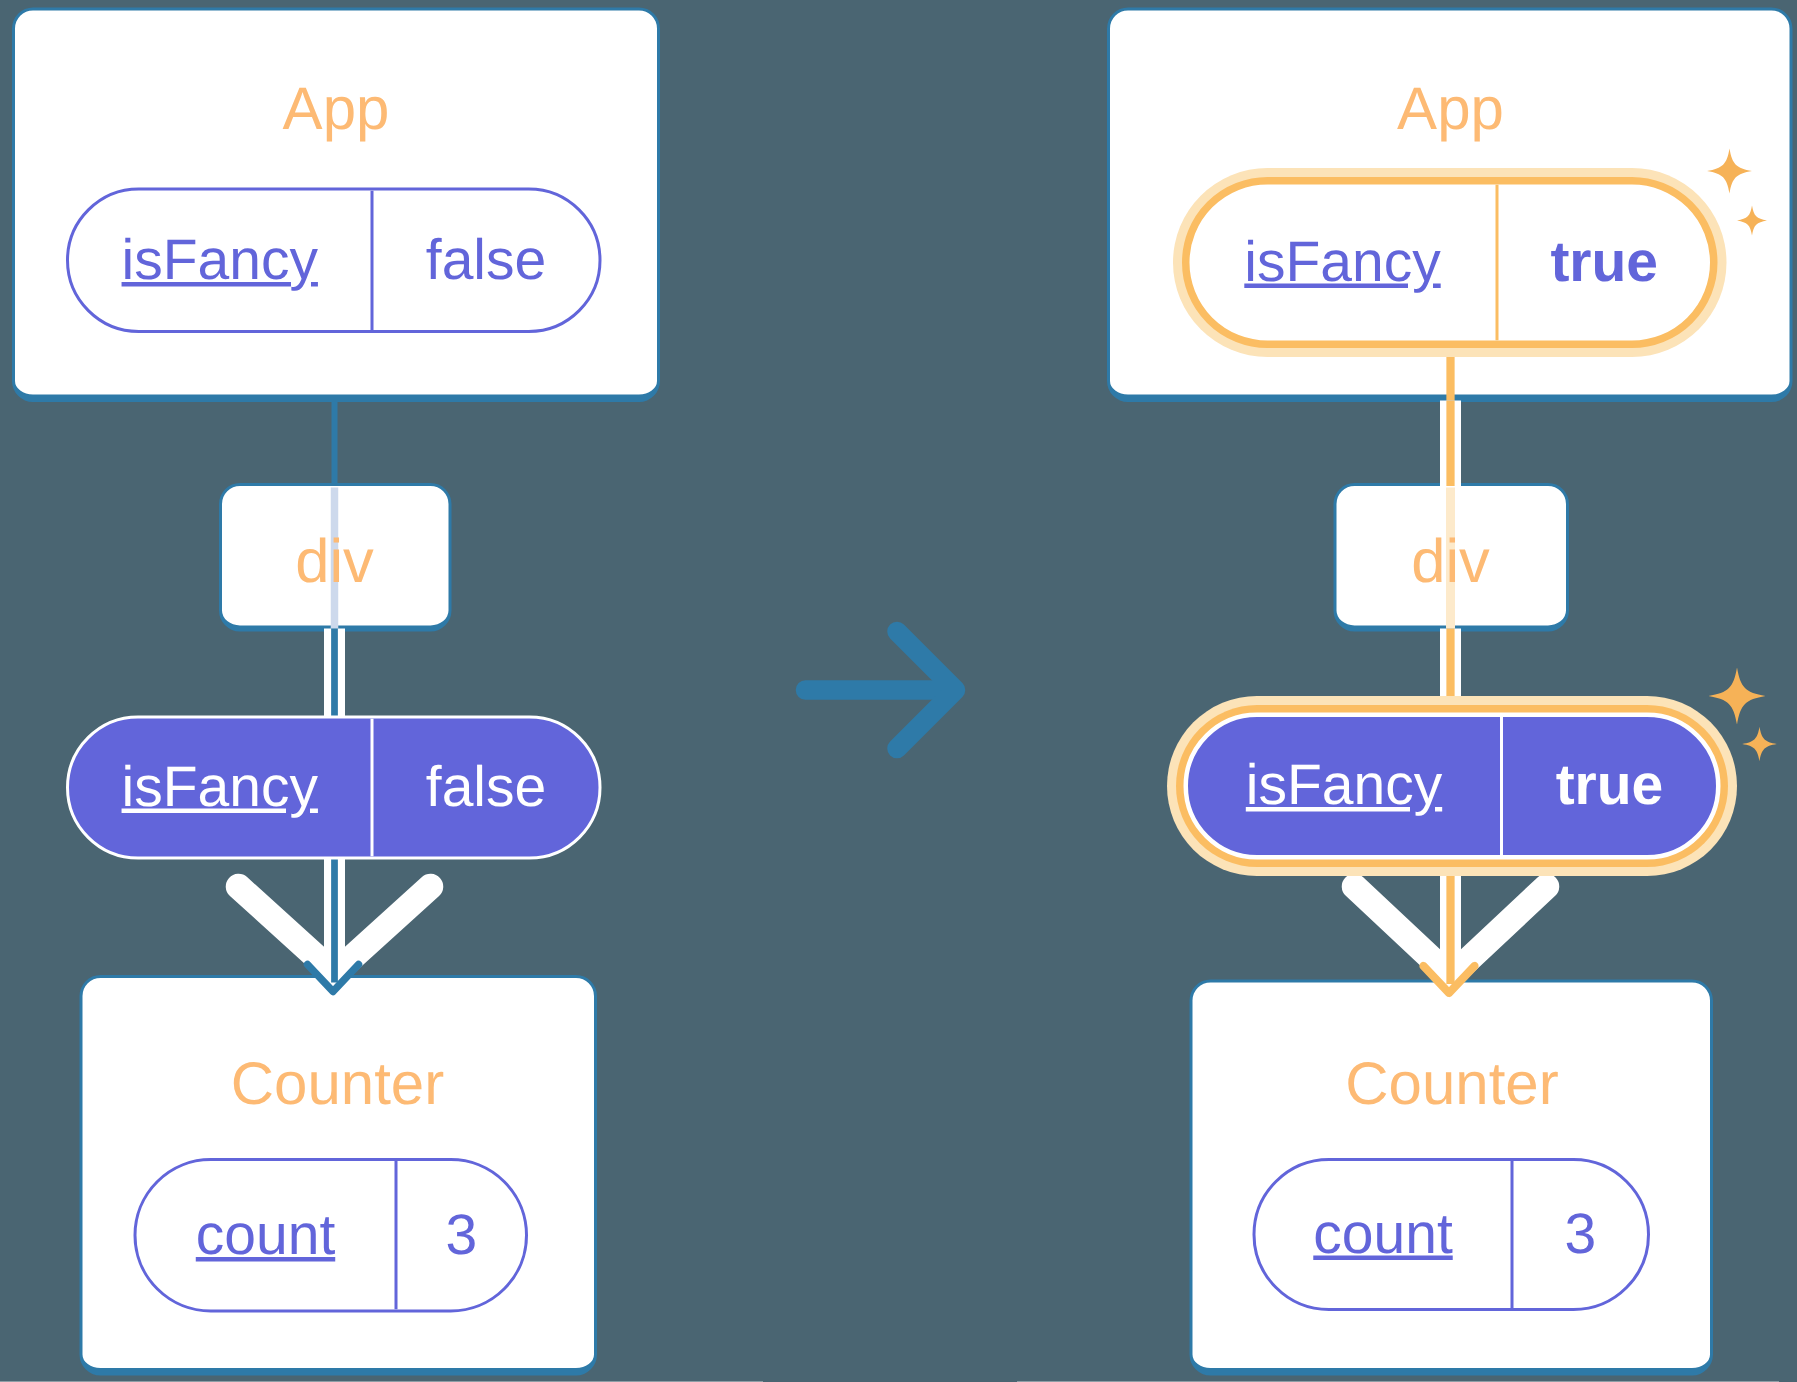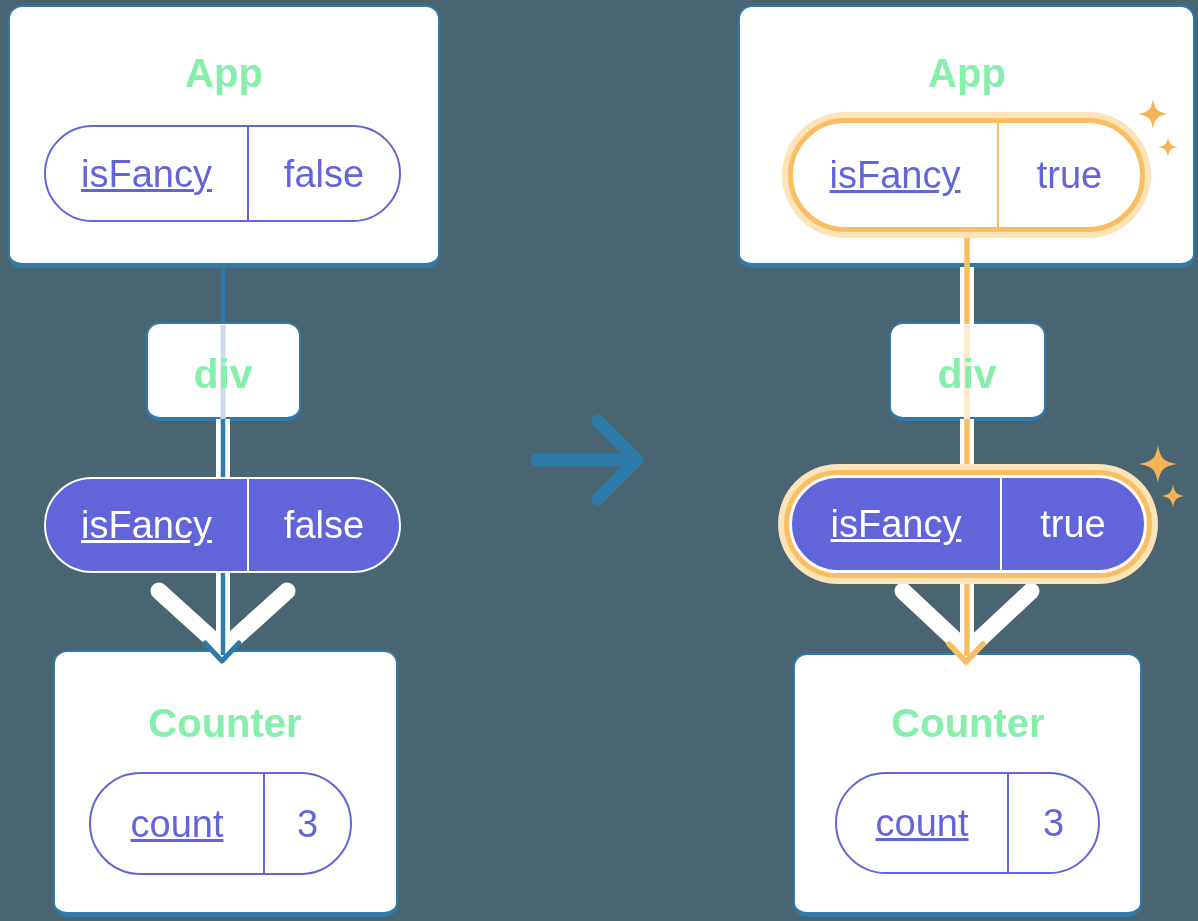--- a/index.html
+++ b/index.html
@@ -2,22 +2,22 @@
 <html><head>
 <meta charset="utf-8">
 <style>
   html,body{margin:0;padding:0;}
   body{font-family:"Liberation Sans","DejaVu Sans",sans-serif;}
   .canvas{position:relative;width:1198px;height:921px;background:#4a6572;overflow:hidden;}
 
   .card{position:absolute;background:#ffffff;border:2px solid #2e7aa8;border-bottom-width:5px;
         border-radius:14px;box-sizing:border-box;}
 
-  .title{position:absolute;transform:translateX(-50%);font-size:40px;font-weight:700;
-         color:#86efac;white-space:nowrap;line-height:1;}
+  .title{position:absolute;transform:translateX(-50%);font-size:40px;font-weight:400;
+         color:#fdba74;white-space:nowrap;line-height:1;}
   .title--small{font-size:41px;}
 
   .connectors{position:absolute;left:0;top:0;}
 
   .pill{position:absolute;display:flex;align-items:stretch;box-sizing:border-box;
         border-radius:999px;font-size:38px;line-height:1;overflow:hidden;}
   .pill .seg{display:flex;align-items:center;justify-content:center;}
   .pill .seg-left{flex:none;text-decoration:underline;}
   .pill .seg-right{flex:1;}
 
@@ -28,21 +28,21 @@
   .pill--solid .seg-left{border-right:2.5px solid #ffffff;}
 
   .pill--fancy-outline{background:#ffffff;border:5px solid #fbbd62;color:#6265da;
         box-shadow:0 0 0 6px #fce3b8;}
   .pill--fancy-outline .seg-left{border-right:2.5px solid #fbbd62;}
 
   .pill--fancy-solid{background:#6265da;border:3px solid #ffffff;color:#ffffff;
         box-shadow:0 0 0 5px #fbbd62,0 0 0 11px #fce3b8;}
   .pill--fancy-solid .seg-left{border-right:2.5px solid #ffffff;}
 
-  .bold{font-weight:normal;}
+  .bold{font-weight:bold;}
 </style>
 </head>
 <body>
 
 <div class="canvas">
 
   <div class="card" style="left:8px;top:5px;width:432px;height:263px;"></div>
   <div class="card" style="left:146px;top:322px;width:155px;height:99px;border-width:2.5px;border-bottom-width:4px;"></div>
   <div class="card" style="left:53px;top:650px;width:345px;height:267px;"></div>
 

